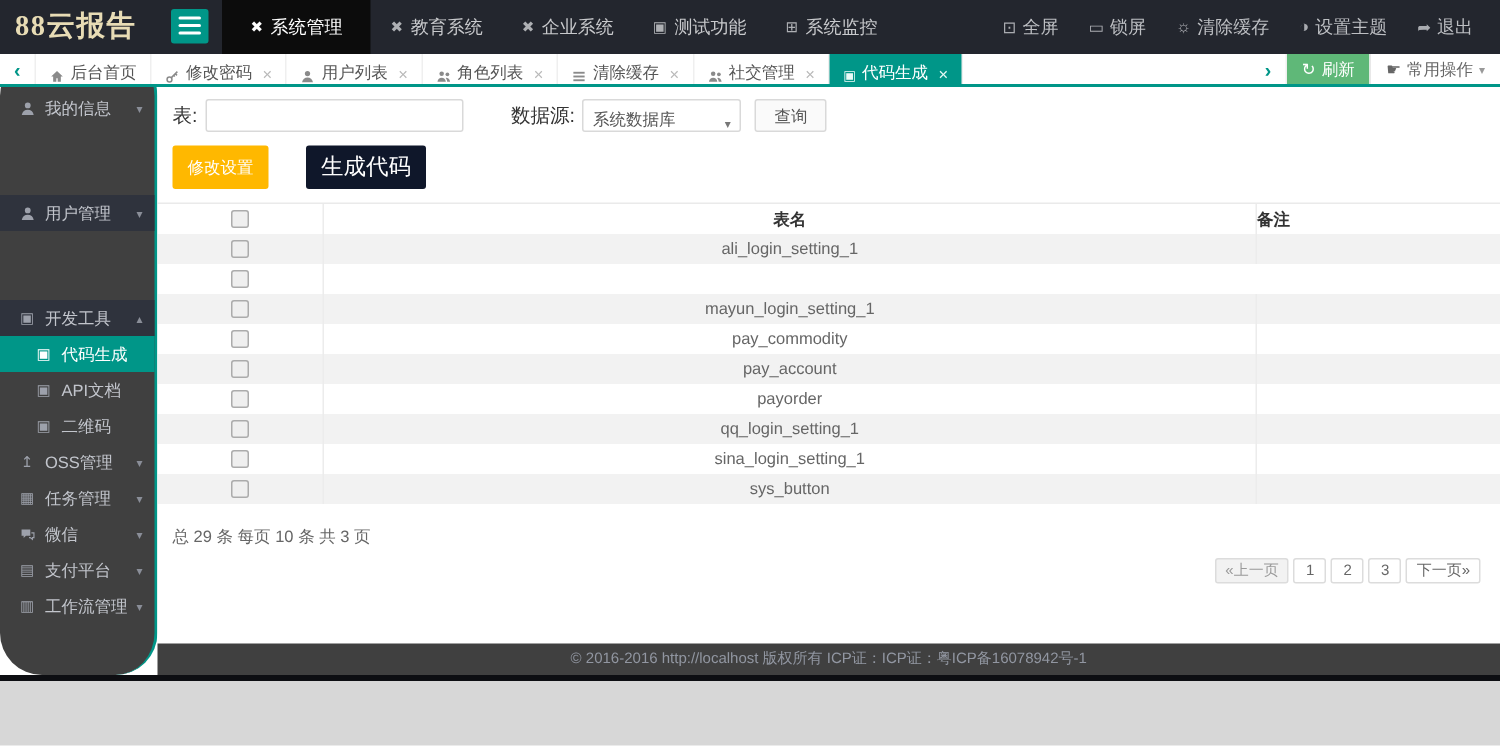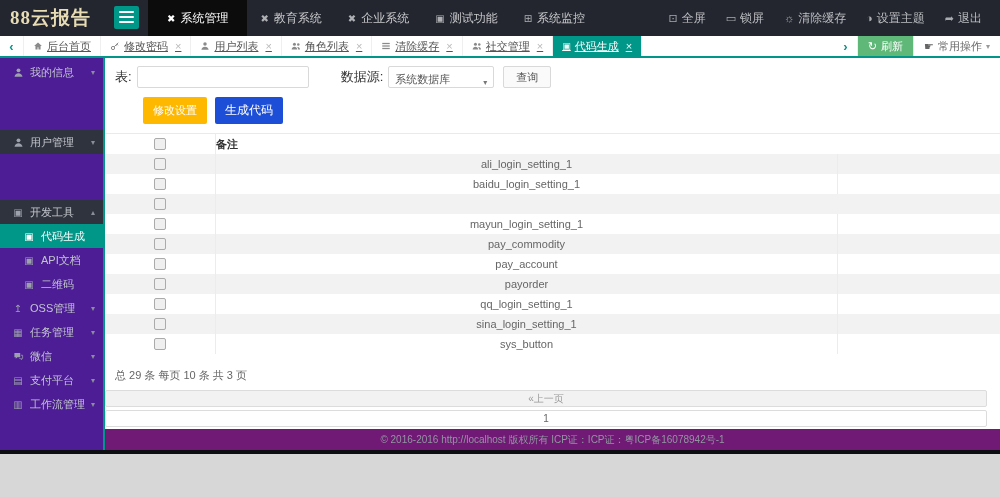--- a/index.html
+++ b/index.html
@@ -20,36 +20,36 @@
   .topnav .nav-item.active .nicon{color:#fff;}
   .header-right{margin-left:auto;display:flex;align-items:center;padding-right:8px;}
   .header-right .act-item{display:flex;align-items:center;gap:4px;font-size:12px;color:#bdbfc3;padding:0 10px;cursor:pointer;white-space:nowrap;}
   .header-right .act-item .nicon{font-size:11px;color:#a9abb0;}
 
   
   .tabbar{position:absolute;left:0;top:36px;right:0;height:20px;background:#fff;border-bottom:2px solid #009688;
           display:flex;align-items:stretch;z-index:4;}
   .tab-arrow{width:23px;display:flex;align-items:center;justify-content:center;color:#009688;font-weight:bold;
              font-size:13px;cursor:pointer;border-right:1px solid #efefef;flex:none;}
-  .tab{display:flex;align-items:center;gap:4px;padding:0 9px;font-size:11px;color:#555;border-right:1px solid #efefef;
-       cursor:pointer;white-space:nowrap;text-decoration:underline;}
+  .tab{display:flex;align-items:flex-end;gap:4px;padding:0 9px;font-size:11px;color:#555;border-right:1px solid #efefef;
+       cursor:pointer;white-space:nowrap;}
   .tab .ticon{font-size:9px;color:#8a8a8a;display:flex;align-items:center;}
   .tab .tclose{color:#b9b9b9;font-size:11px;margin-left:3px;cursor:pointer;}
   .tab.active{background:#009688;color:#fff;}
   .tab.active .ticon{color:#eafaf7;}
   .tab.active .tclose{color:#eafaf7;}
   .tab-fill{flex:1;}
   .btn-refresh{display:flex;align-items:center;gap:4px;background:#5FB878;color:#fff;font-size:11px;padding:0 10px;cursor:pointer;}
   .btn-refresh .nicon{font-size:11px;}
   .btn-ops{display:flex;align-items:center;gap:4px;background:#fff;color:#666;font-size:11px;padding:0 10px;
            border-left:1px solid #e8e8e8;cursor:pointer;}
   .btn-ops .caret{font-size:8px;color:#999;}
 
   
-  .sidebar{position:absolute;left:0;top:36px;width:103px;bottom:4px;background:#4c1d95;border-right:2px solid #009688;z-index:3;}
+  .sidebar{position:absolute;left:0;top:36px;width:103px;bottom:4px;background:#404040;border-right:2px solid #009688;z-index:3;border-radius:28px;}
   .side-item{position:relative;height:24px;display:flex;align-items:center;gap:6px;padding-left:12px;
              font-size:11px;color:#c2c5cc;cursor:pointer;white-space:nowrap;}
   .side-item .sicon{width:12px;text-align:center;font-size:10px;color:#9da1ab;display:flex;justify-content:center;flex:none;}
   .side-item .sicon svg{display:block;}
   .side-item .caret{position:absolute;right:8px;font-size:8px;color:#8a8e98;}
   .side-item.dark{background:#2f333d;margin-top:46px;}
   .side-item.sub{padding-left:23px;}
   .side-item.active{background:#009688;color:#fff;}
   .side-item.active .sicon{color:#fff;}
 
@@ -57,44 +57,44 @@
   .main{position:absolute;left:105px;top:58px;right:0;bottom:25px;background:#fff;overflow:hidden;}
   .toolbar{display:flex;align-items:center;padding:8px 0 0 10px;}
   .f-label{font-size:13px;color:#333;margin-right:5px;white-space:nowrap;}
   .f-input{width:160px;height:18px;border:1px solid #d9d9d9;border-radius:2px;font-size:12px;padding:1px 5px;outline:none;}
   .ds-label{margin-left:32px;}
   .f-select{width:92px;height:20px;border:1px solid #d9d9d9;border-radius:2px;background:#fff;display:flex;
             align-items:flex-end;justify-content:space-between;padding:0 6px;font-size:11px;color:#555;cursor:pointer;}
   .f-select .caret{font-size:8px;color:#777;}
   .btn-query{margin-left:9px;height:22px;padding:0 12px;background:#fafafa;border:1px solid #d9d9d9;border-radius:2px;
              font-size:11px;color:#555;cursor:pointer;}
-  .actionbar{display:flex;gap:8px;padding:9px 0 9px 10px;margin-left:28px;}
+  .actionbar{display:flex;gap:25px;padding:9px 0 9px 10px;}
   .btn-orange{background:#FFB800;border:none;color:#fff;font-size:11px;padding:5px 10px;border-radius:2px;cursor:pointer;}
-  .btn-red{background:#1d4ed8;border:none;color:#fff;font-size:12px;padding:5px 10px;border-radius:2px;cursor:pointer;}
+  .btn-red{background:#0f172a;border:none;color:#fff;font-size:15px;padding:5px 10px;border-radius:2px;cursor:pointer;}
 
   
   .dtable{border-top:1px solid #eaeaea;font-size:11px;color:#666;}
   .tr{display:flex;height:20px;align-items:stretch;}
   .tr.head{color:#333;font-weight:bold;background:#fff;}
   .rows .tr:nth-child(odd){background:#f2f2f2;}
   .td{display:flex;align-items:center;}
   .td-check{width:110px;justify-content:center;border-right:1px solid #ececec;flex:none;}
   .td-name{flex:1;justify-content:center;border-right:1px solid #ececec;}
   .td-remark{width:162px;flex:none;}
   .cb{width:10px;height:10px;background:#efefef;border:1px solid #ababab;border-radius:2px;display:inline-block;cursor:pointer;}
 
   
   .page-summary{font-size:11px;color:#666;padding:14px 0 0 10px;}
-  .pager{display:flex;justify-content:flex-end;gap:3px;padding:7px 13px 0 0;flex-direction:column;}
+  .pager{display:flex;justify-content:flex-end;gap:3px;padding:7px 13px 0 0;}
   .pbtn{min-width:8px;height:15px;line-height:15px;padding:0 6px;border:1px solid #dcdcdc;border-radius:2px;
         background:#fff;color:#666;font-size:10px;text-align:center;cursor:pointer;white-space:nowrap;}
   .pbtn.disabled{background:#f2f2f2;color:#9a9a9a;}
 
   
-  .footer{position:absolute;left:105px;right:0;bottom:4px;height:21px;background:#701a75;color:#9196a1;
+  .footer{position:absolute;left:105px;right:0;bottom:4px;height:21px;background:#404040;color:#9196a1;
           font-size:10px;line-height:21px;text-align:center;z-index:3;}
   .bottomstrip{position:absolute;left:0;right:0;bottom:0;height:4px;background:#0d0e12;}
   svg{fill:currentColor;}
 </style>
 </head>
 <body>
 
 <div class="screen">
 
   <div class="header">
@@ -327,35 +327,29 @@
     <div class="actionbar">
       <button class="btn-orange">修改设置</button>
       <button class="btn-red">生成代码</button>
     </div>
 
     <div class="dtable">
       <div class="tr head">
         <div class="td td-check">
             <span class="cb"></span>
           </div>
+        <div class="td td-name">表名</div>
         <div class="td td-remark">备注</div>
       </div>
       <div class="rows">
         <div class="tr">
           <div class="td td-check">
               <span class="cb"></span>
             </div>
           <div class="td td-name">ali_login_setting_1</div>
-          <div class="td td-remark"></div>
-        </div>
-        <div class="tr">
-          <div class="td td-check">
-              <span class="cb"></span>
-            </div>
-          <div class="td td-name">baidu_login_setting_1</div>
           <div class="td td-remark"></div>
         </div>
         <div class="tr">
           <div class="td td-check">
               <span class="cb"></span>
             </div>
           <div class="td td-remark"></div>
         </div>
         <div class="tr">
           <div class="td td-check">

